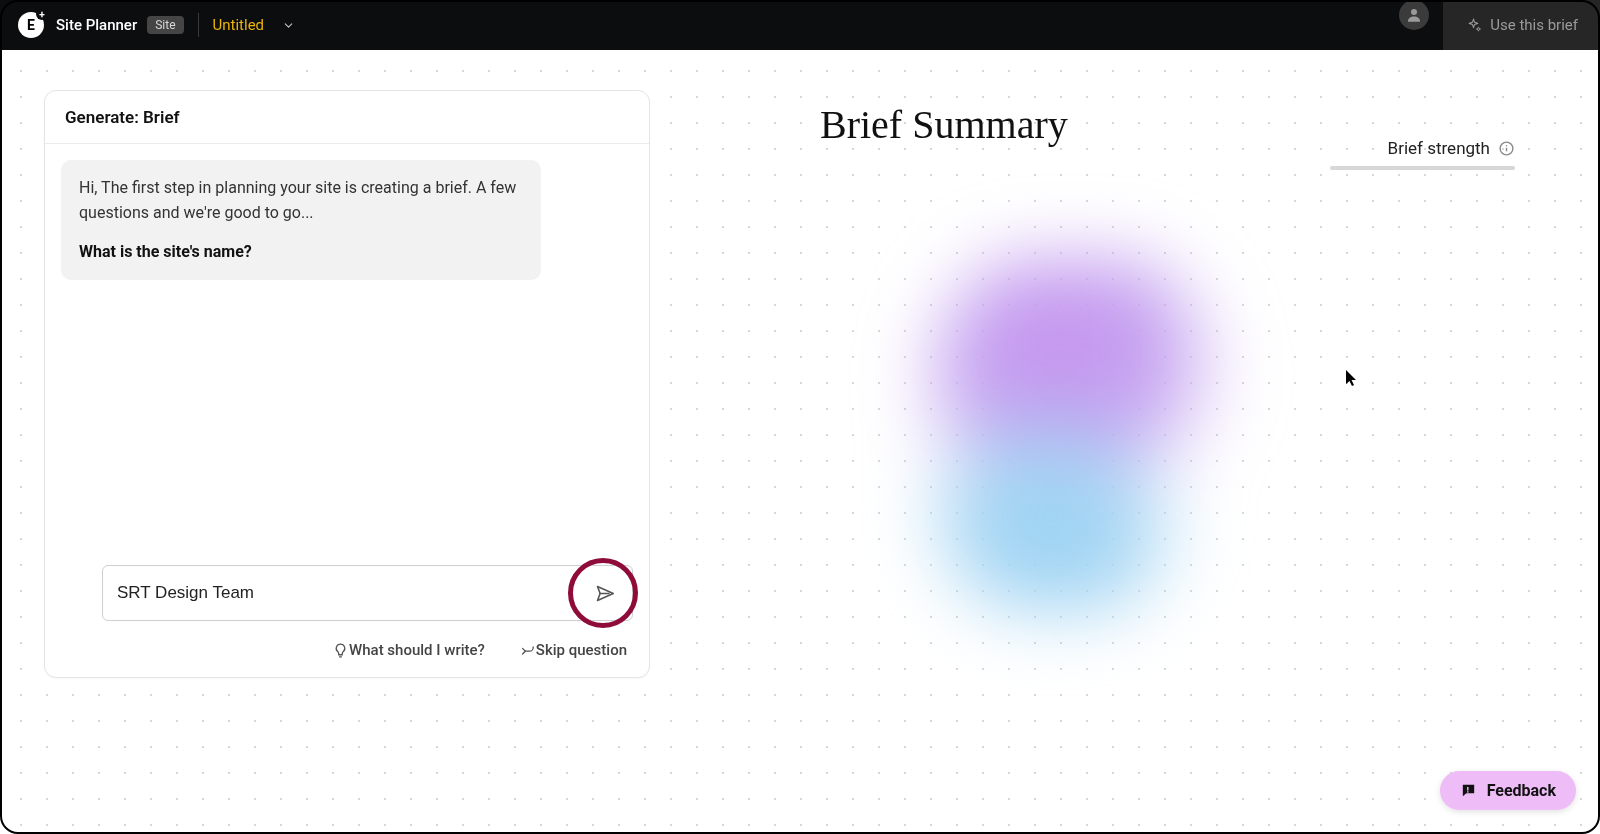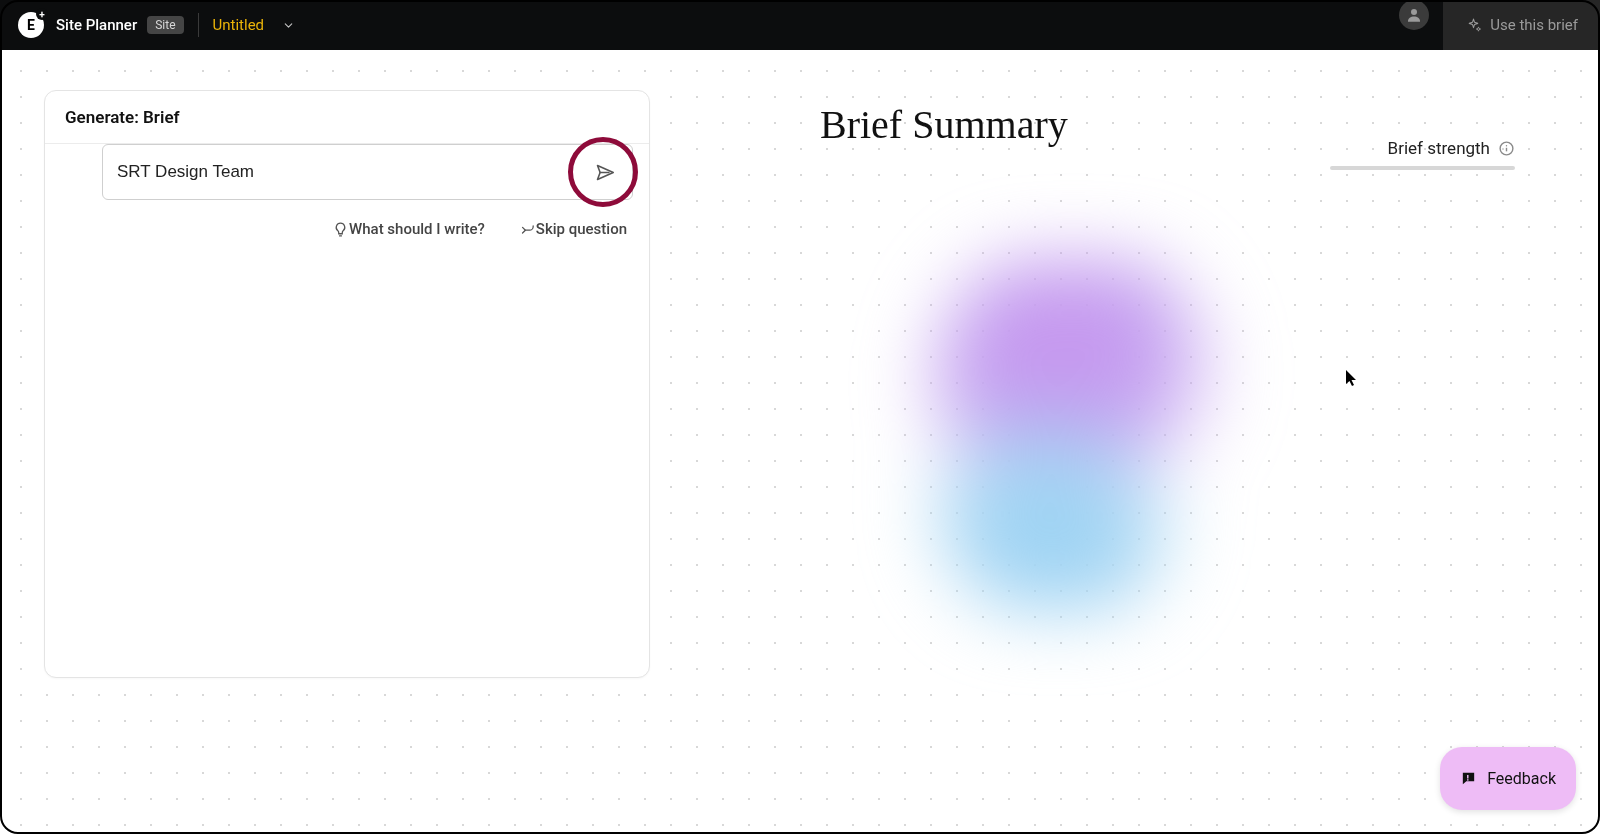--- a/index.html
+++ b/index.html
@@ -175,22 +175,22 @@
       top: 210px;
       width: 350px; height: 350px;
       filter: blur(36px);
       pointer-events:none;
     }
     .feedback {
       position:absolute;
       right:24px; bottom:24px;
       background:#eebcf6;
       color:#111;
-      font-size:16px; font-weight:400;
-      padding:22px 20px;
+      font-size:16px; font-weight:700;
+      padding:10px 20px;
       border-radius:22px;
       display:flex; align-items:center; gap:10px;
       cursor:pointer;
       box-shadow: 0 2px 6px rgba(0,0,0,0.12);
     }
     .cursor-ptr {
       position:absolute;
       left: 1346px; top: 320px;
       width:12px; height:18px;
       pointer-events:none;
@@ -263,20 +263,26 @@
           <circle cx="12" cy="12" r="9"></circle>
           <line x1="12" y1="11" x2="12" y2="16"></line>
           <circle cx="12" cy="8" r="1" fill="#8a8a8a" stroke="none"></circle>
         </svg>
     </div>
     <div class="strength-bar"></div>
   </div>
 
   <div class="chat-panel">
     <div class="panel-header">Generate: Brief</div>
+    <div class="panel-body">
+      <div class="bubble">
+        <div>Hi, The first step in planning your site is creating a brief. A few questions and we're good to go...</div>
+        <div class="q">What is the site's name?</div>
+      </div>
+    </div>
     <div class="panel-input-row">
       <div class="input-wrap">
         <input type="text" value="SRT Design Team" style="">
         <button class="send-btn">
           <svg width="21" height="21" viewBox="0 0 24 24" fill="none" stroke="#555" stroke-width="1.8" stroke-linejoin="round" stroke-linecap="round">
             <path d="M4 20l18-8L4 4l3 8-3 8z"></path>
             <path d="M7 12h10"></path>
           </svg>
         </button>
         <div class="marker-ring"></div>

